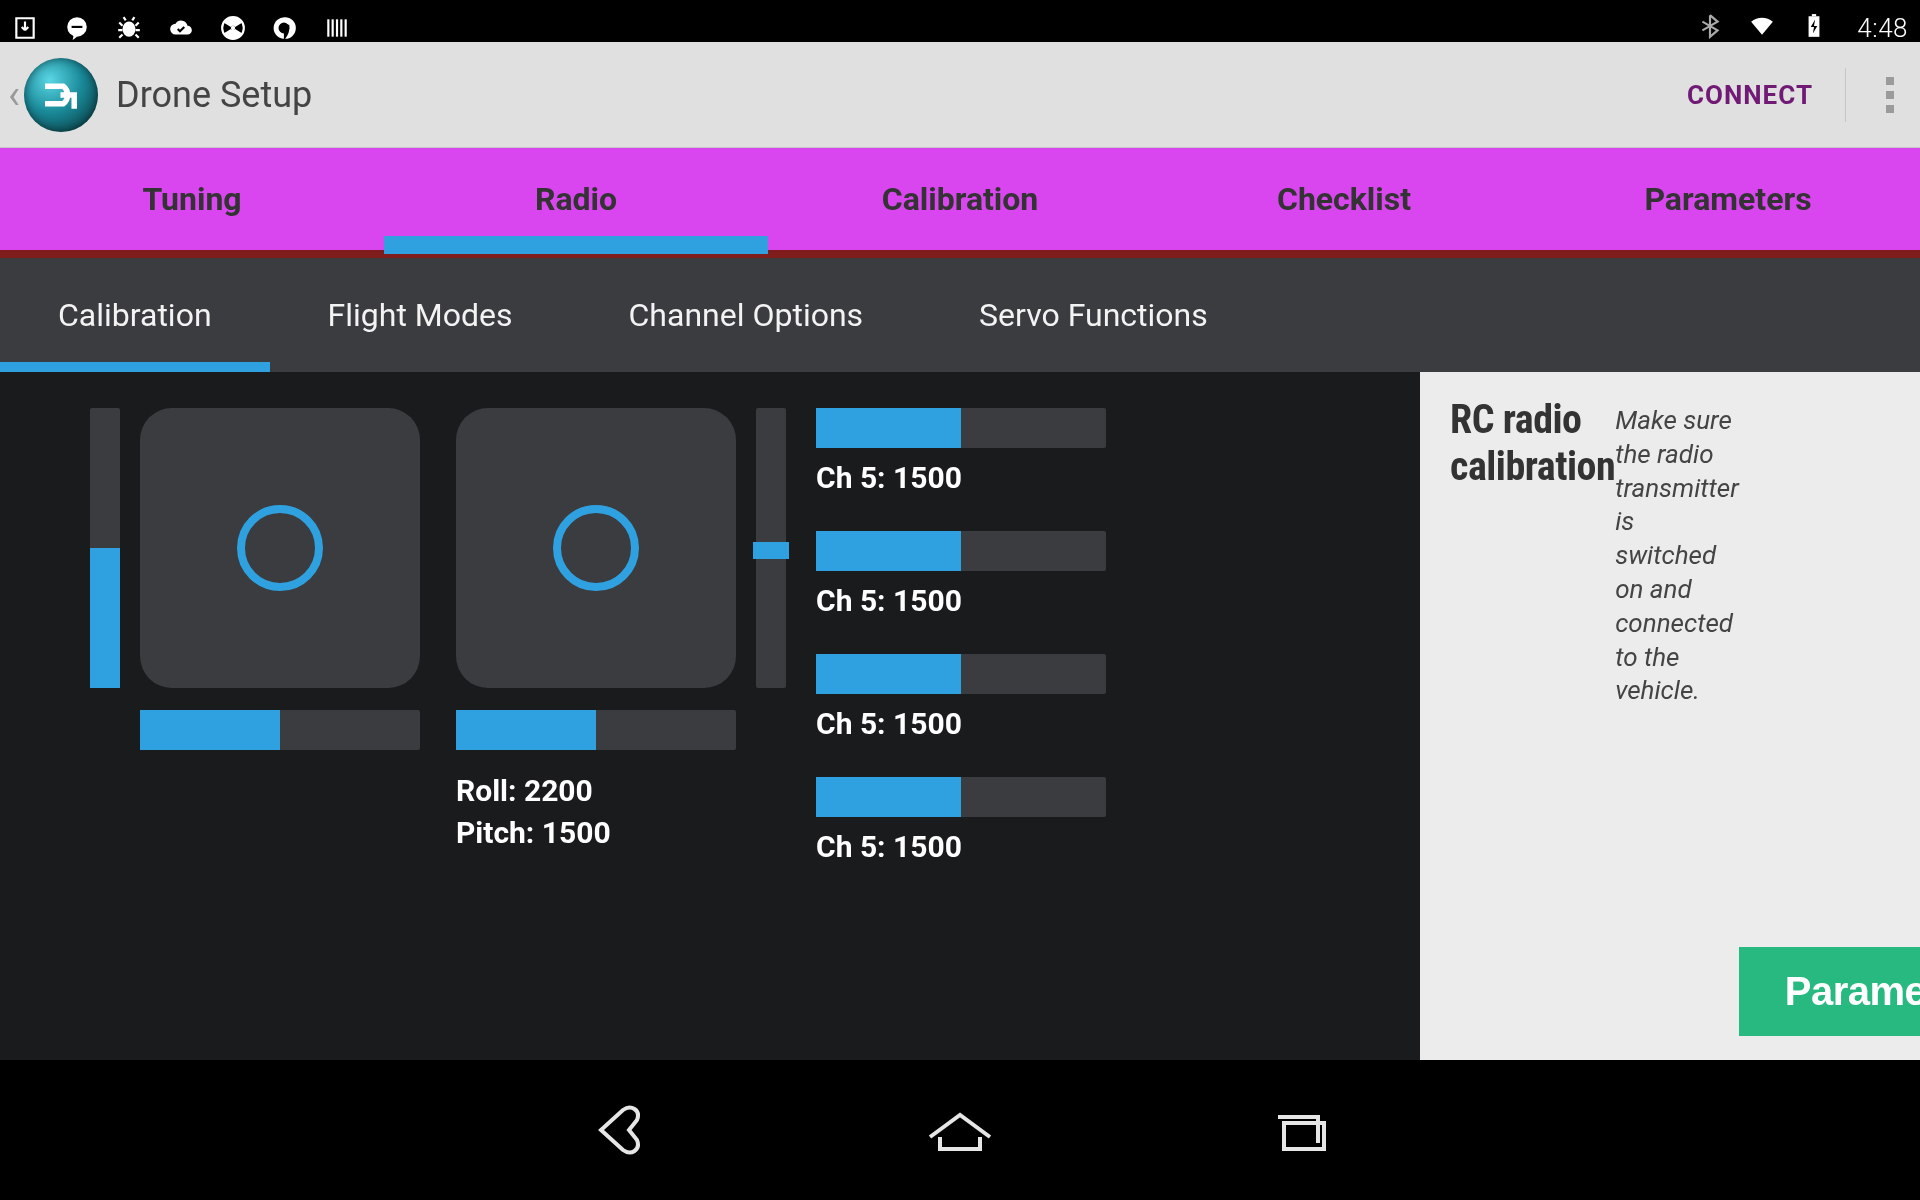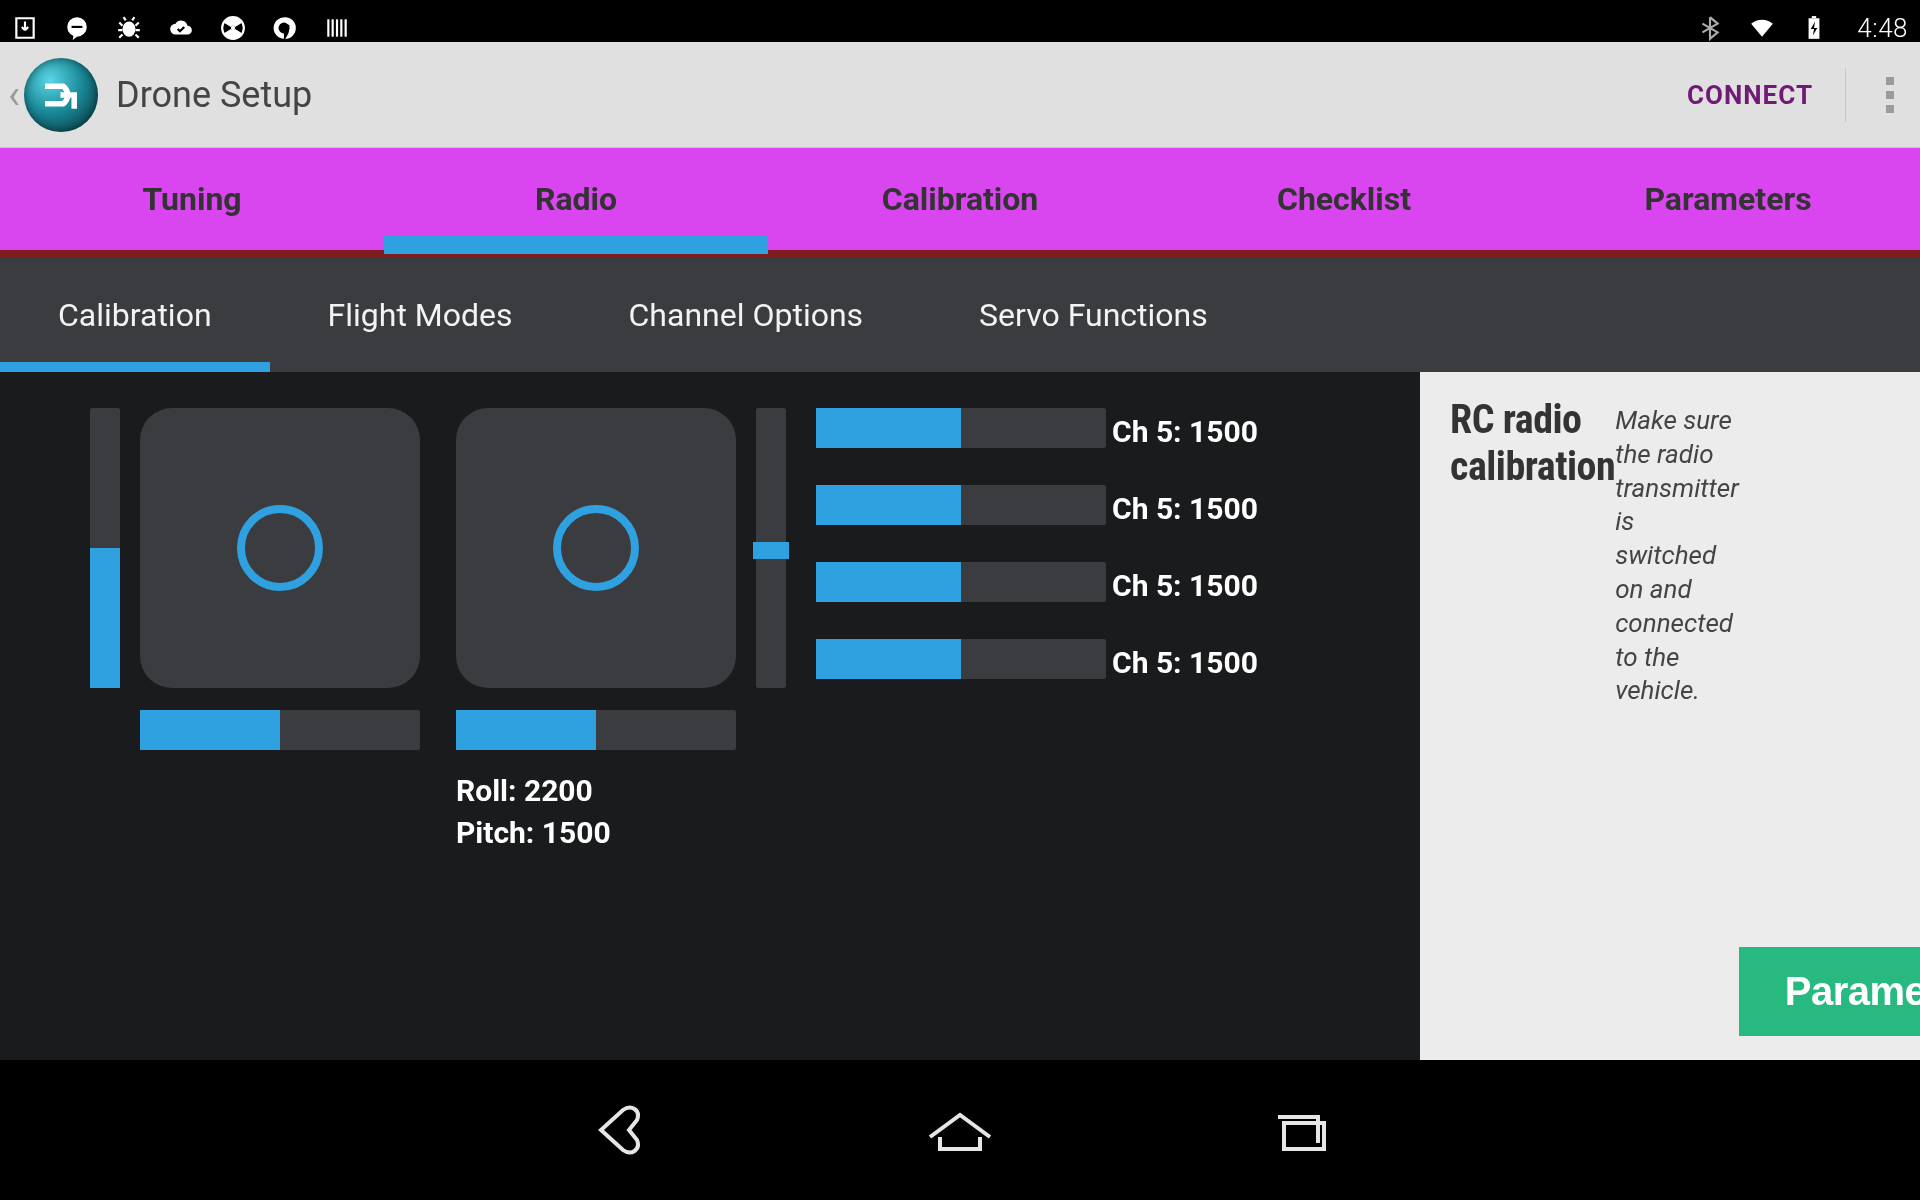--- a/index.html
+++ b/index.html
@@ -17,21 +17,21 @@
     height: 42px;
     background: #000;
     display: flex;
     align-items: center;
     justify-content: space-between;
     padding: 0 12px;
     color: #fff;
   }
   .status-left, .status-right {
     display: flex;
-    align-items: center;
+    align-items: flex-start;
     gap: 26px;
     margin-top: 14px;
   }
   .status-ico {
     display: inline-flex;
     align-items: center;
     justify-content: center;
     width: 26px;
     height: 26px;
   }
@@ -160,21 +160,21 @@
   .stick-text { color:#fff; font-size:30px; font-weight:700; line-height:1.4; margin-top:20px;}
 
   
   .stick-right-col {
     display:flex; gap: 20px;
   }
   .channels {
     display:flex; flex-direction:column; gap: 36px;
     margin-left: 10px;
   }
-  .chan-row { display:flex; flex-direction:row; gap: 6px; }
+  .chan-row { display:flex; flex-direction:column; gap: 6px; }
   .chan-track { width: 290px; height: 40px; background:#3a3c3f; position:relative; border-radius:2px; }
   .chan-fill { position:absolute; top:0; bottom:0; left:0; background:#2fa1e0; }
   .chan-label { color:#fff; font-size:30px; font-weight:700; margin-top:6px;}
 
   
   .side-pane {
     width: 500px;
     background: #ececec;
     display:flex; flex-direction:row;
     padding: 24px 30px;

